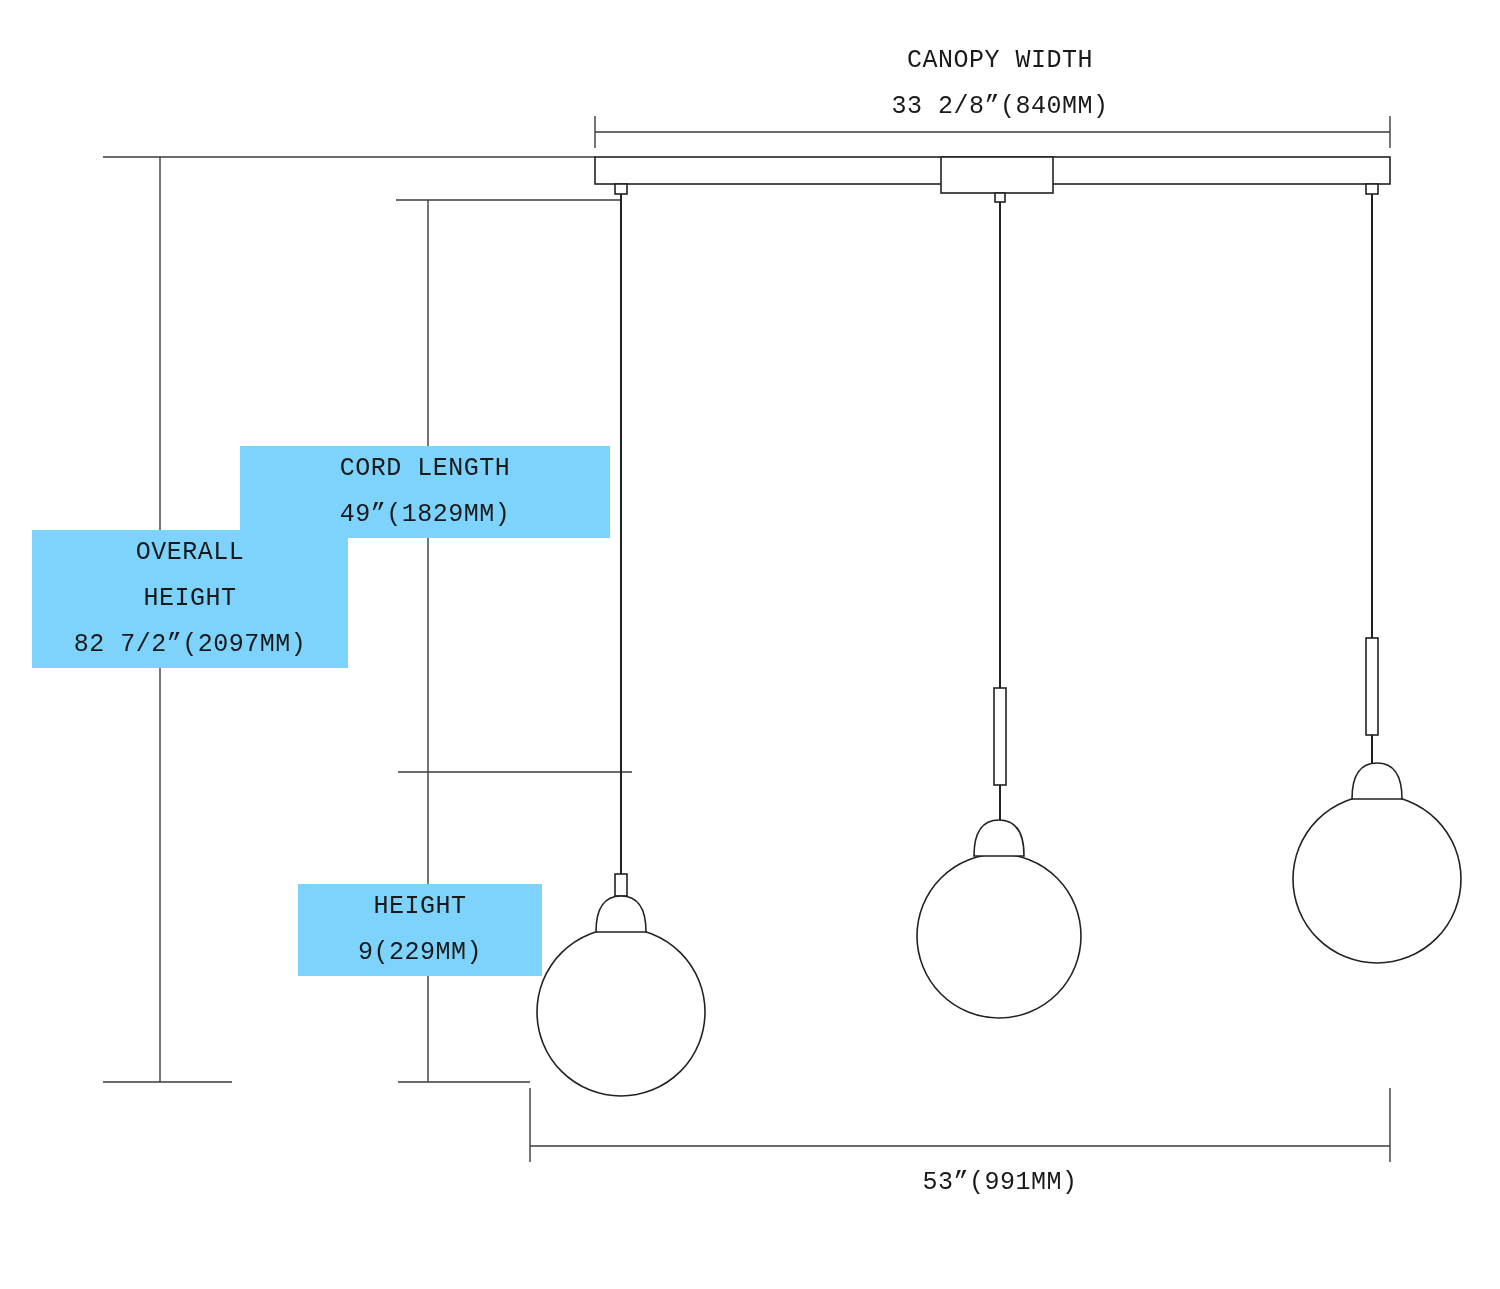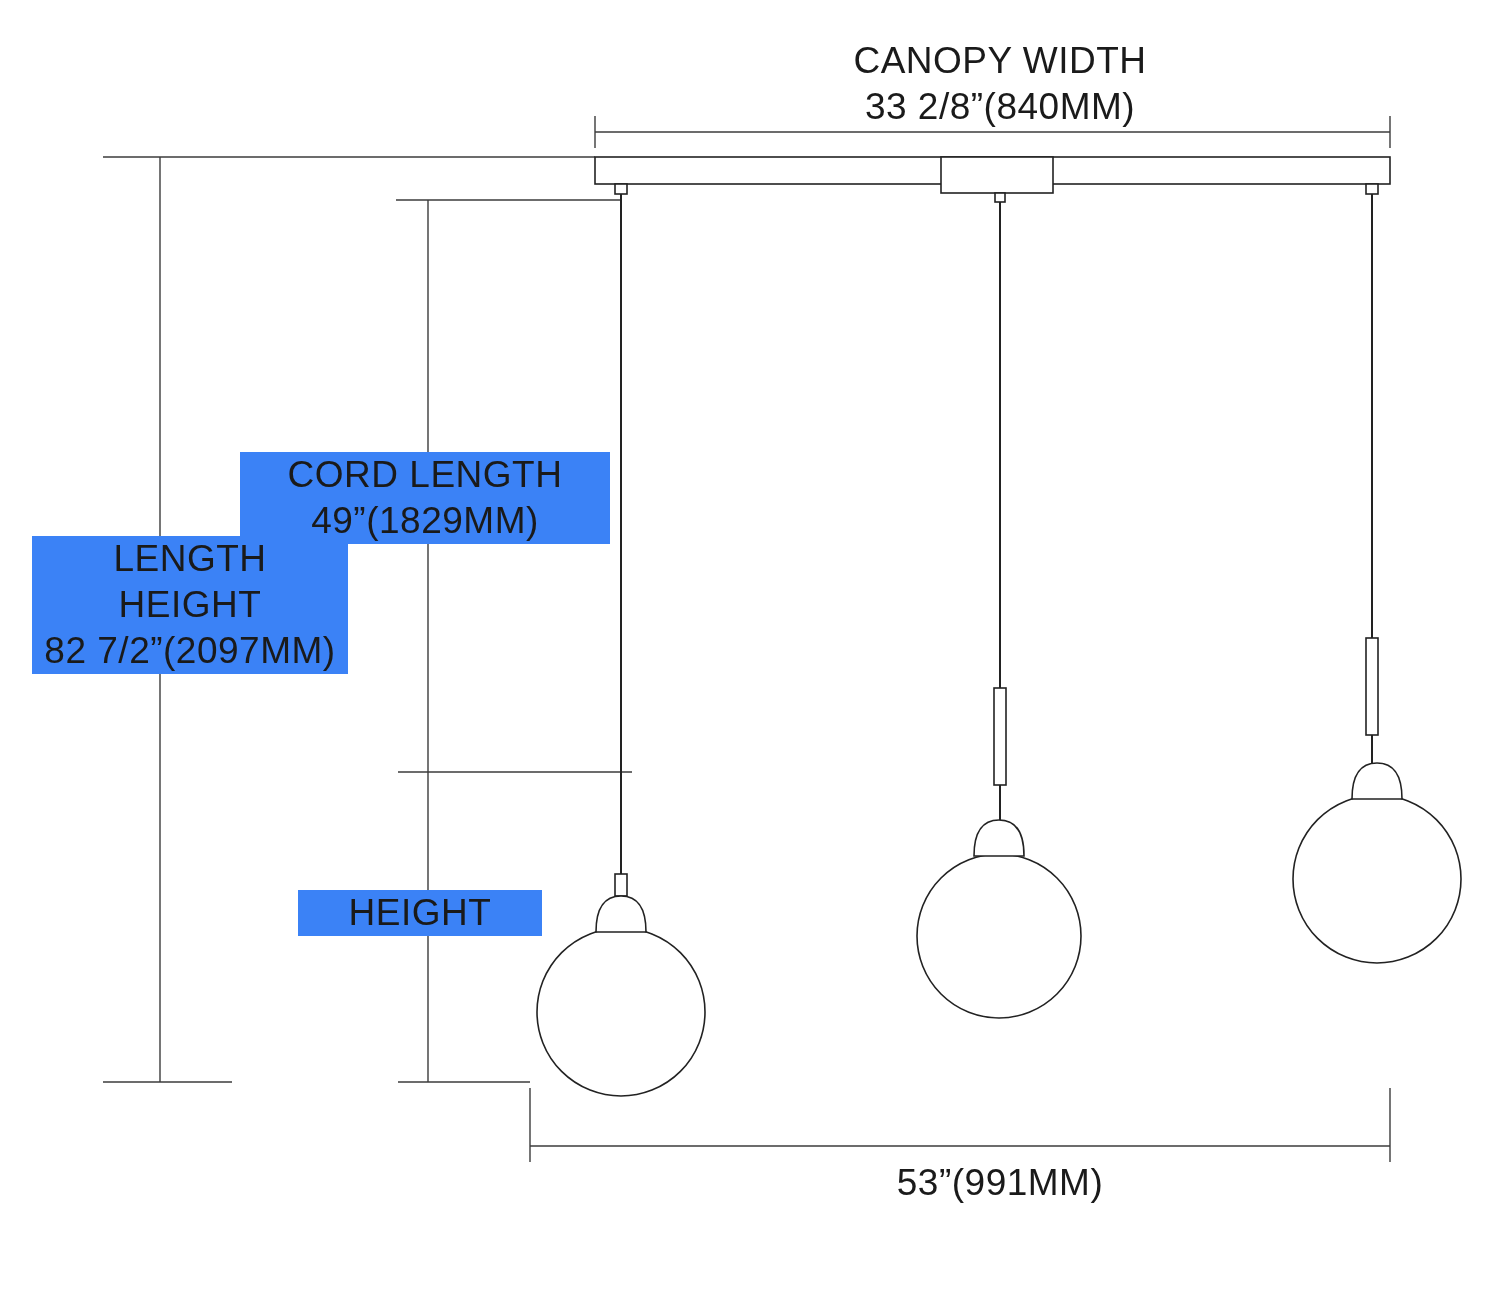--- a/index.html
+++ b/index.html
@@ -19,29 +19,29 @@
   .diagram-svg {
     position: absolute;
     left: 0;
     top: 0;
     width: 1500px;
     height: 1289px;
   }
   .dim-label {
     position: absolute;
     text-align: center;
-    font-size: 37px;
+    font-size: 25px;
     line-height: 46px;
     letter-spacing: 0.5px;
     color: #1a1a1a;
     white-space: nowrap;
+    font-family: Liberation Mono, monospace;
   }
   .dim-label.masked {
-    background: #3b82f6;
-    margin-top: 6px;
+    background: #7dd3fc;
   }
 </style>
 </head>
 <body>
 
 <div class="page">
 
   <svg class="diagram-svg" viewBox="0 0 1500 1289" xmlns="http://www.w3.org/2000/svg">
 
     <g stroke="#3c3c3c" stroke-width="1.4" fill="none">
@@ -81,26 +81,27 @@
     <div>CANOPY WIDTH</div>
     <div>33 2/8”(840MM)</div>
   </div>
 
   <div class="dim-label masked" style="left:240px; top:446px; width:370px;">
     <div>CORD LENGTH</div>
     <div>49”(1829MM)</div>
   </div>
 
   <div class="dim-label masked" style="left:32px; top:530px; width:316px;">
-    <div>LENGTH</div>
+    <div>OVERALL</div>
     <div>HEIGHT</div>
     <div>82 7/2”(2097MM)</div>
   </div>
 
   <div class="dim-label masked" style="left:298px; top:884px; width:244px;">
     <div>HEIGHT</div>
+    <div>9(229MM)</div>
   </div>
 
   <div class="dim-label" style="left:700px; top:1160px; width:600px;">
     <div>53”(991MM)</div>
   </div>
 
 </div>
 
 </body></html>

